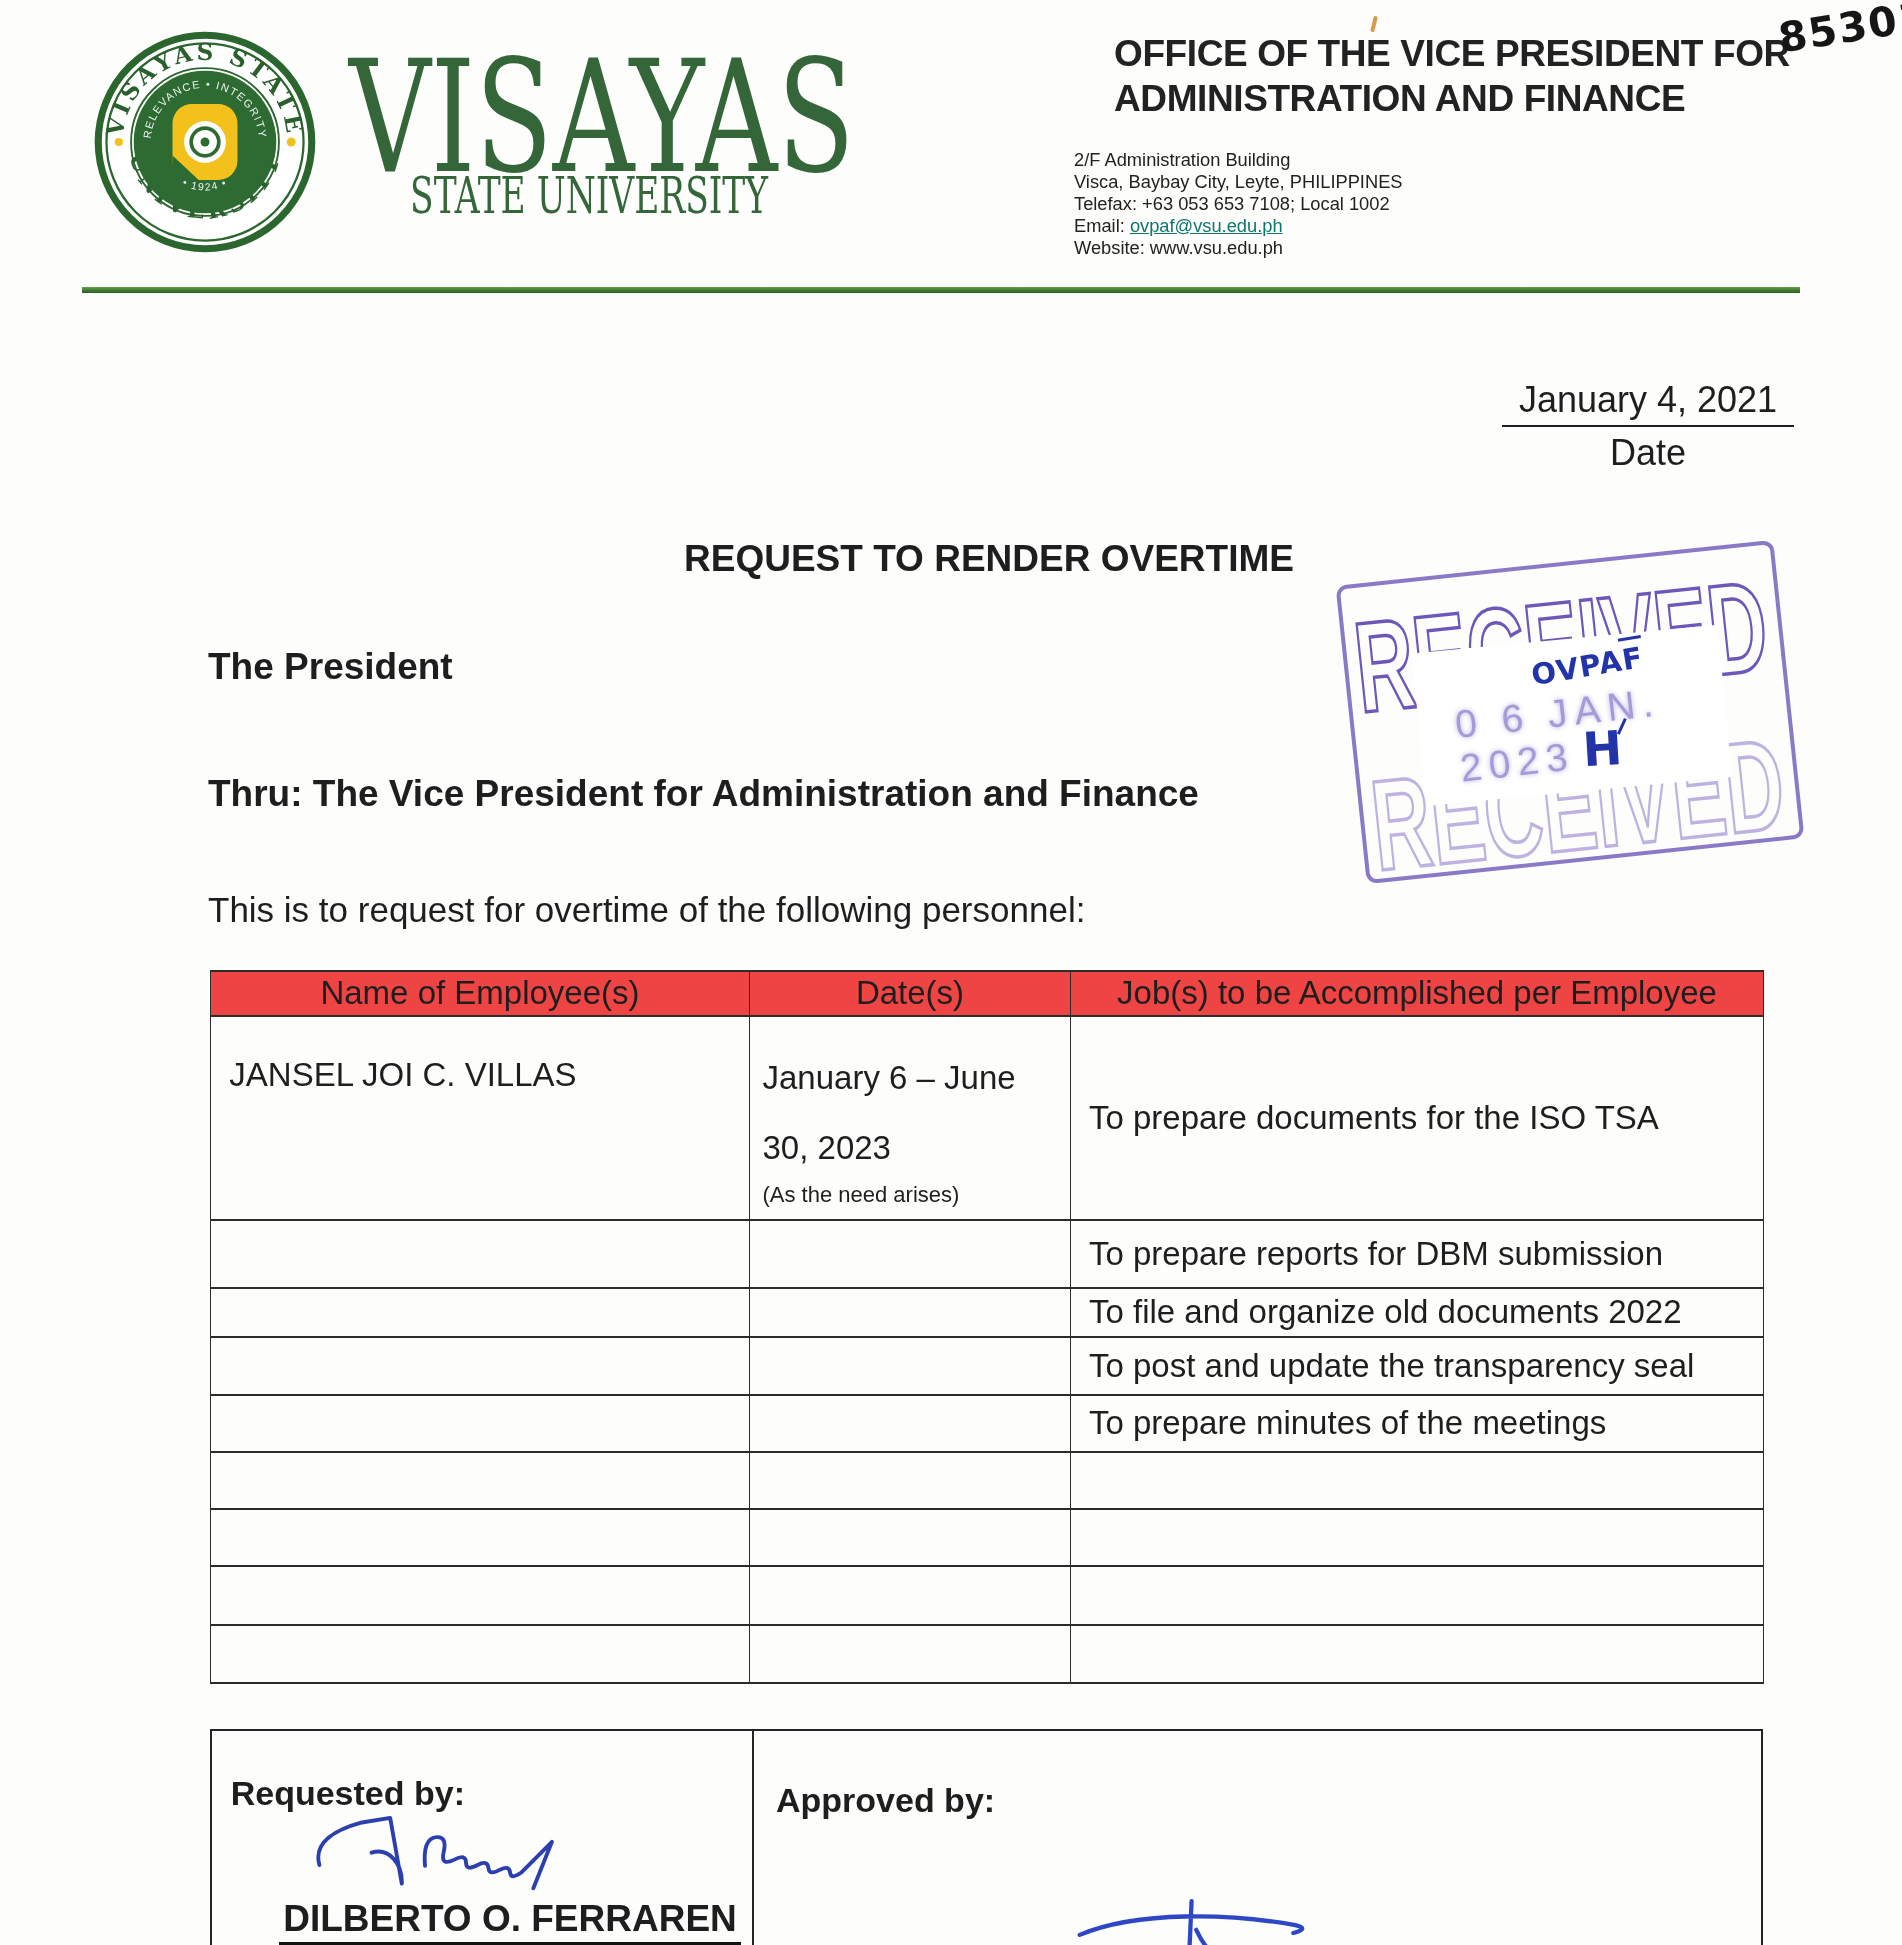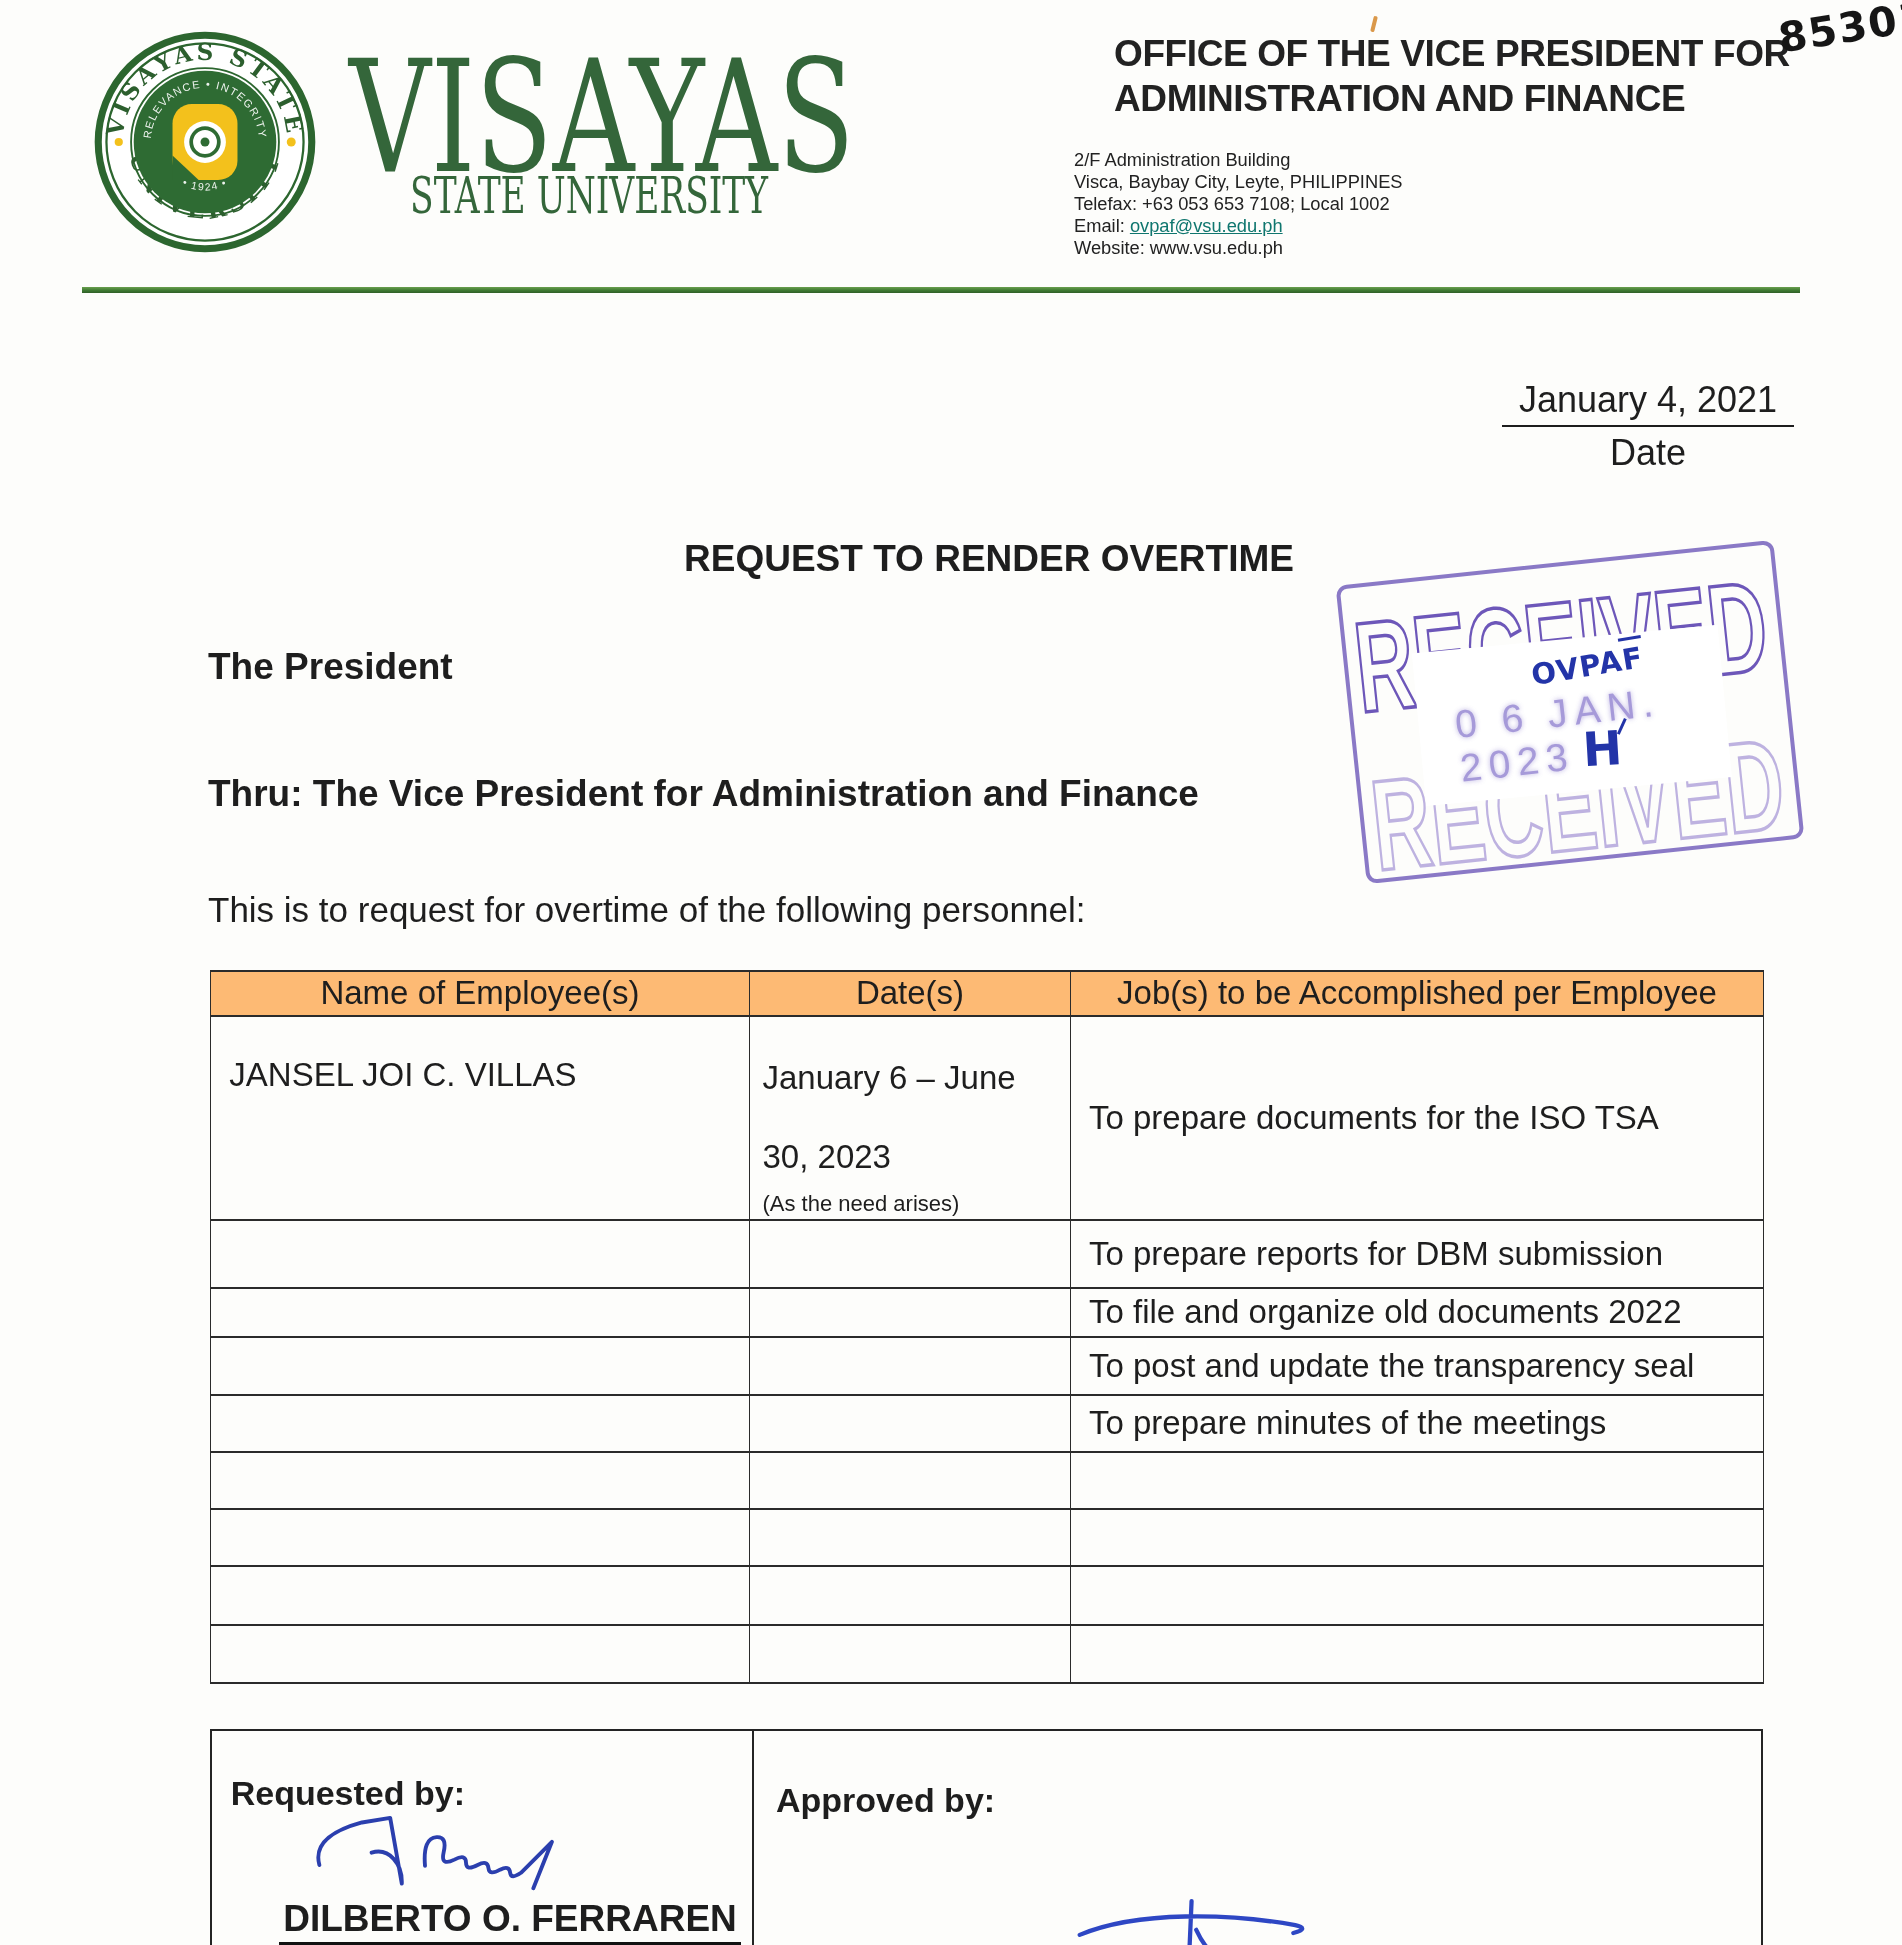--- a/index.html
+++ b/index.html
@@ -38,27 +38,27 @@
   .stamp-box{position:absolute;left:68px;top:77px;width:307px;height:153px;background:#ffffff;transform:rotate(.6deg);}
   .stamp-ovpaf{position:absolute;left:117px;top:11.7px;font-size:29px;font-weight:700;color:#2334a8;transform:rotate(-4deg);font-family:"DejaVu Sans",sans-serif;letter-spacing:1.2px;}
   .stamp-ovpaf::after{content:"";position:absolute;right:-0.8px;top:-4.7px;width:23px;height:2.7px;background:#2334a8;}
   .stamp-date{position:absolute;left:37px;top:51px;font-size:39px;color:#8574cb;opacity:.72;letter-spacing:7px;transform:rotate(-1deg);text-shadow:0 0 5.4px rgba(133,116,203,.8);}
   .stamp-initial{position:absolute;left:161px;top:85px;font-size:47px;font-weight:600;color:#2334a8;transform:rotate(2deg);font-family:"DejaVu Sans",sans-serif;}
   .stamp-initial::after{content:"";position:absolute;right:-2.3px;top:-1.6px;width:3.1px;height:17px;background:#2334a8;transform:rotate(28deg);}
 
   
   table.ot{border-collapse:collapse;table-layout:fixed;width:1553px;}
   table.ot td,table.ot th{border:1.9px solid #2b2b2b;border-top-width:2.7px;border-bottom-width:2.7px;font-weight:normal;}
-  table.ot th{background:#fdba74;font-size:33px;text-align:center;padding:2.3px 0;}
+  table.ot th{background:#ef4444;font-size:33px;text-align:center;padding:2.3px 0;}
   td.cell-name{vertical-align:top;padding:39px 7.8px 0 18.3px;font-size:33px;}
   td.cell-date{vertical-align:top;padding:42px 3.9px 0 12.5px;font-size:33px;}
   td.cell-job-mid{vertical-align:middle;padding-left:18px;font-size:33px;}
   td.cell-job-top{vertical-align:middle;padding-left:18px;font-size:33px;}
   .date-note{font-size:22px;margin-top:15.6px;}
-  .d2{margin-top:41px;}
+  .d2{margin-top:32px;}
 
   
   .sigbox{left:210px;top:1729px;width:1553px;height:535px;border:2.7px solid #242424;box-sizing:border-box;}
   .sig-divider{position:absolute;left:540px;top:0;bottom:0;width:1.9px;background:#242424;}
   .sig-label{font-size:34px;font-weight:bold;}
   .sig-name{font-size:37px;font-weight:bold;border-bottom:3.5px solid #111;padding:0 3.9px 2.3px 3.9px;display:inline-block;}
   .pay-line{font-size:34px;font-weight:bold;}
   .t-center{text-align:center;margin-left:28px;}
 </style>
 </head>

